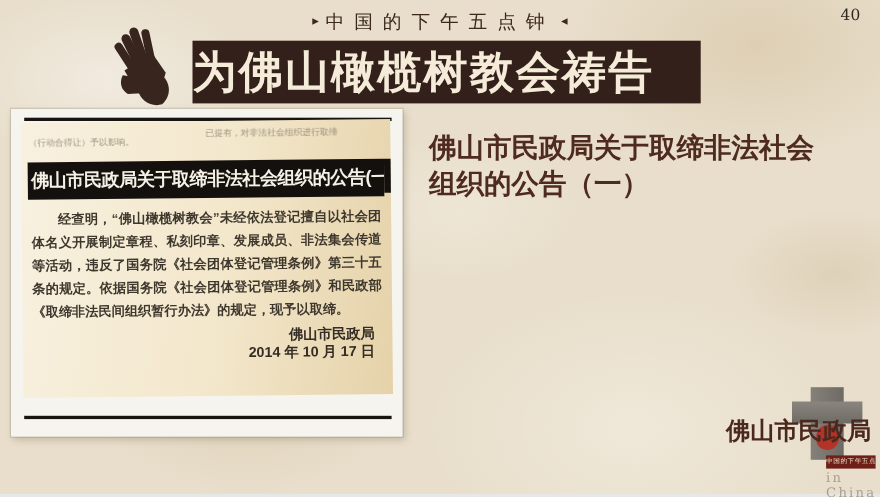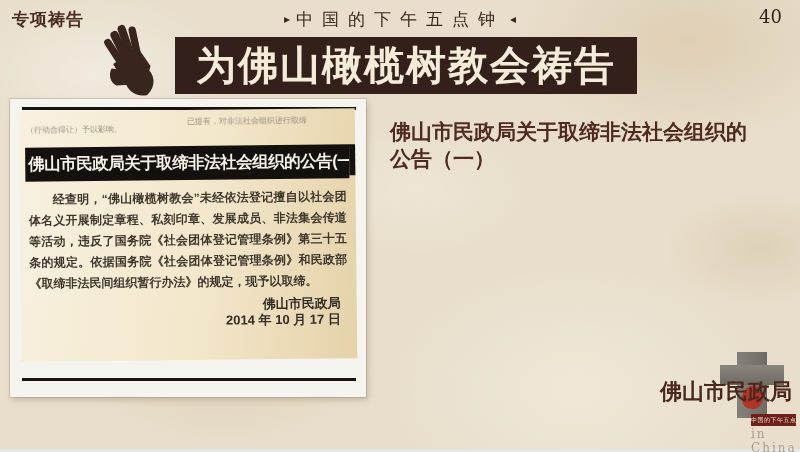--- a/index.html
+++ b/index.html
@@ -16,45 +16,45 @@
       radial-gradient(ellipse 150px 90px at 95% 55%, rgba(201,180,142,.30), transparent 65%);
   }
   
   .corner-label{position:absolute;left:12px;top:8px;font-size:17px;font-weight:bold;
     color:#4a2d22;letter-spacing:1px;}
   .series-title{position:absolute;left:0;top:8px;width:100%;text-align:center;
     font-family:"DejaVu Serif",serif;font-size:17px;color:#3b281d;}
   .series-title .txt{letter-spacing:9px;margin:0 6px;}
   .series-title .tri{font-size:12px;vertical-align:2px;color:#3b281d;}
   .page-number{position:absolute;right:18px;top:6px;font-family:"DejaVu Serif",serif;
-    font-size:18px;color:#2e281f;}
+    font-size:14px;color:#2e281f;}
   
   .banner{position:absolute;left:175px;top:37px;width:462px;height:57px;background:#33201b;
-    display:flex;align-items:center;justify-content:center;}
+    display:flex;align-items:center;}
   .banner-title{font-size:40px;font-weight:bold;color:#f4ecd9;letter-spacing:2px;white-space:nowrap;}
   .hands{position:absolute;left:88px;top:24px;width:84px;height:82px;}
   
   .photo{position:absolute;left:10px;top:99px;width:356px;height:298px;background:#f6f4ee;
     box-shadow:0 0 0 1px rgba(120,110,90,.25), 2px 3px 6px rgba(90,75,50,.25);}
   .photo .bar-top{position:absolute;left:12px;top:8px;width:334px;height:3px;background:#171310;}
   .photo .bar-bottom{position:absolute;left:12px;top:279px;width:334px;height:3px;background:#171310;}
   .news{position:absolute;left:10px;top:11px;width:336px;height:250px;
     background:linear-gradient(98deg,#f8f1e0 0%,#f3e7cb 55%,#e5d2a9 100%);
     transform:rotate(-.6deg);overflow:hidden;}
   .faint{position:absolute;font-size:8px;color:#8d8273;filter:blur(.6px);opacity:.85;white-space:nowrap;}
   .faint.l{left:7px;top:13px;}
   .faint.r{left:168px;top:6px;}
   .news-headline{position:relative;margin:36px 6px 0 6px;background:#14100d;color:#f6f1e6;
     font-weight:bold;font-size:16.5px;letter-spacing:-.5px;padding:6px 3px;white-space:nowrap;}
   .news-sliver{position:absolute;right:-1px;top:36px;width:7px;height:31px;background:#14100d;}
   .news-body{margin:8px 9px 0 9px;font-size:12px;line-height:1.75;font-weight:600;color:#3e372d;
     text-align:justify;text-indent:2em;}
   .news-sign{margin:4px 16px 0 0;text-align:right;font-size:13px;font-weight:bold;color:#332d25;line-height:1.25;}
   
-  .ann-heading{position:absolute;left:390px;top:119px;width:366px;font-size:21px;line-height:1.28;
+  .ann-heading{position:absolute;left:390px;top:119px;width:366px;font-size:25px;line-height:1.28;
     font-weight:bold;color:#4e2a1f;}
   .ann-body{position:absolute;left:390px;top:204px;width:405px;font-size:21px;line-height:1.165;
     font-weight:bold;color:#4e2a1f;text-align:justify;}
   .ann-sign{position:absolute;left:390px;top:381px;width:402px;text-align:right;z-index:3;
     font-size:22px;font-weight:bold;color:#4b281e;line-height:1.0;}
   .ann-sign .line{margin-bottom:1px;}
   
   .wm{position:absolute;z-index:1;}
   .cross-v{left:737px;top:352px;width:30px;height:66px;background:linear-gradient(90deg,#85817a,#6e6a64);}
   .cross-h{left:720px;top:365px;width:64px;height:20px;background:linear-gradient(180deg,#8a867f,#6e6a64);}
@@ -64,21 +64,20 @@
   .wm-ribbon{left:751px;top:414px;width:45px;height:12px;background:#6e2018;color:#e9dec9;
     font-size:6px;line-height:12px;text-align:center;letter-spacing:.5px;overflow:hidden;white-space:nowrap;}
   .wm-sub{left:751px;top:427px;font-family:"DejaVu Serif",serif;font-size:12px;color:#a89f91;letter-spacing:2px;}
   .bottom-strip{position:absolute;left:0;bottom:0;width:100%;height:3px;background:#e6e8e7;}
 </style>
 </head>
 <body>
 
 <div class="slide">
 
-  <div class="corner-label">专项祷告</div>
   <div class="series-title">
     <span class="tri">▸</span><span class="txt">中国的下午五点钟</span><span class="tri">◂</span>
   </div>
   <div class="page-number">40</div>
 
   <svg class="hands" viewBox="0 0 100 100">
     <g fill="#38251e" transform="rotate(-26 50 50)">
       <rect x="44" y="4" width="10" height="42" rx="5"></rect>
       <rect x="53" y="1" width="10" height="45" rx="5" transform="rotate(7 58 23)"></rect>
       <rect x="35" y="9" width="9" height="38" rx="4.5" transform="rotate(-7 39 28)"></rect>

